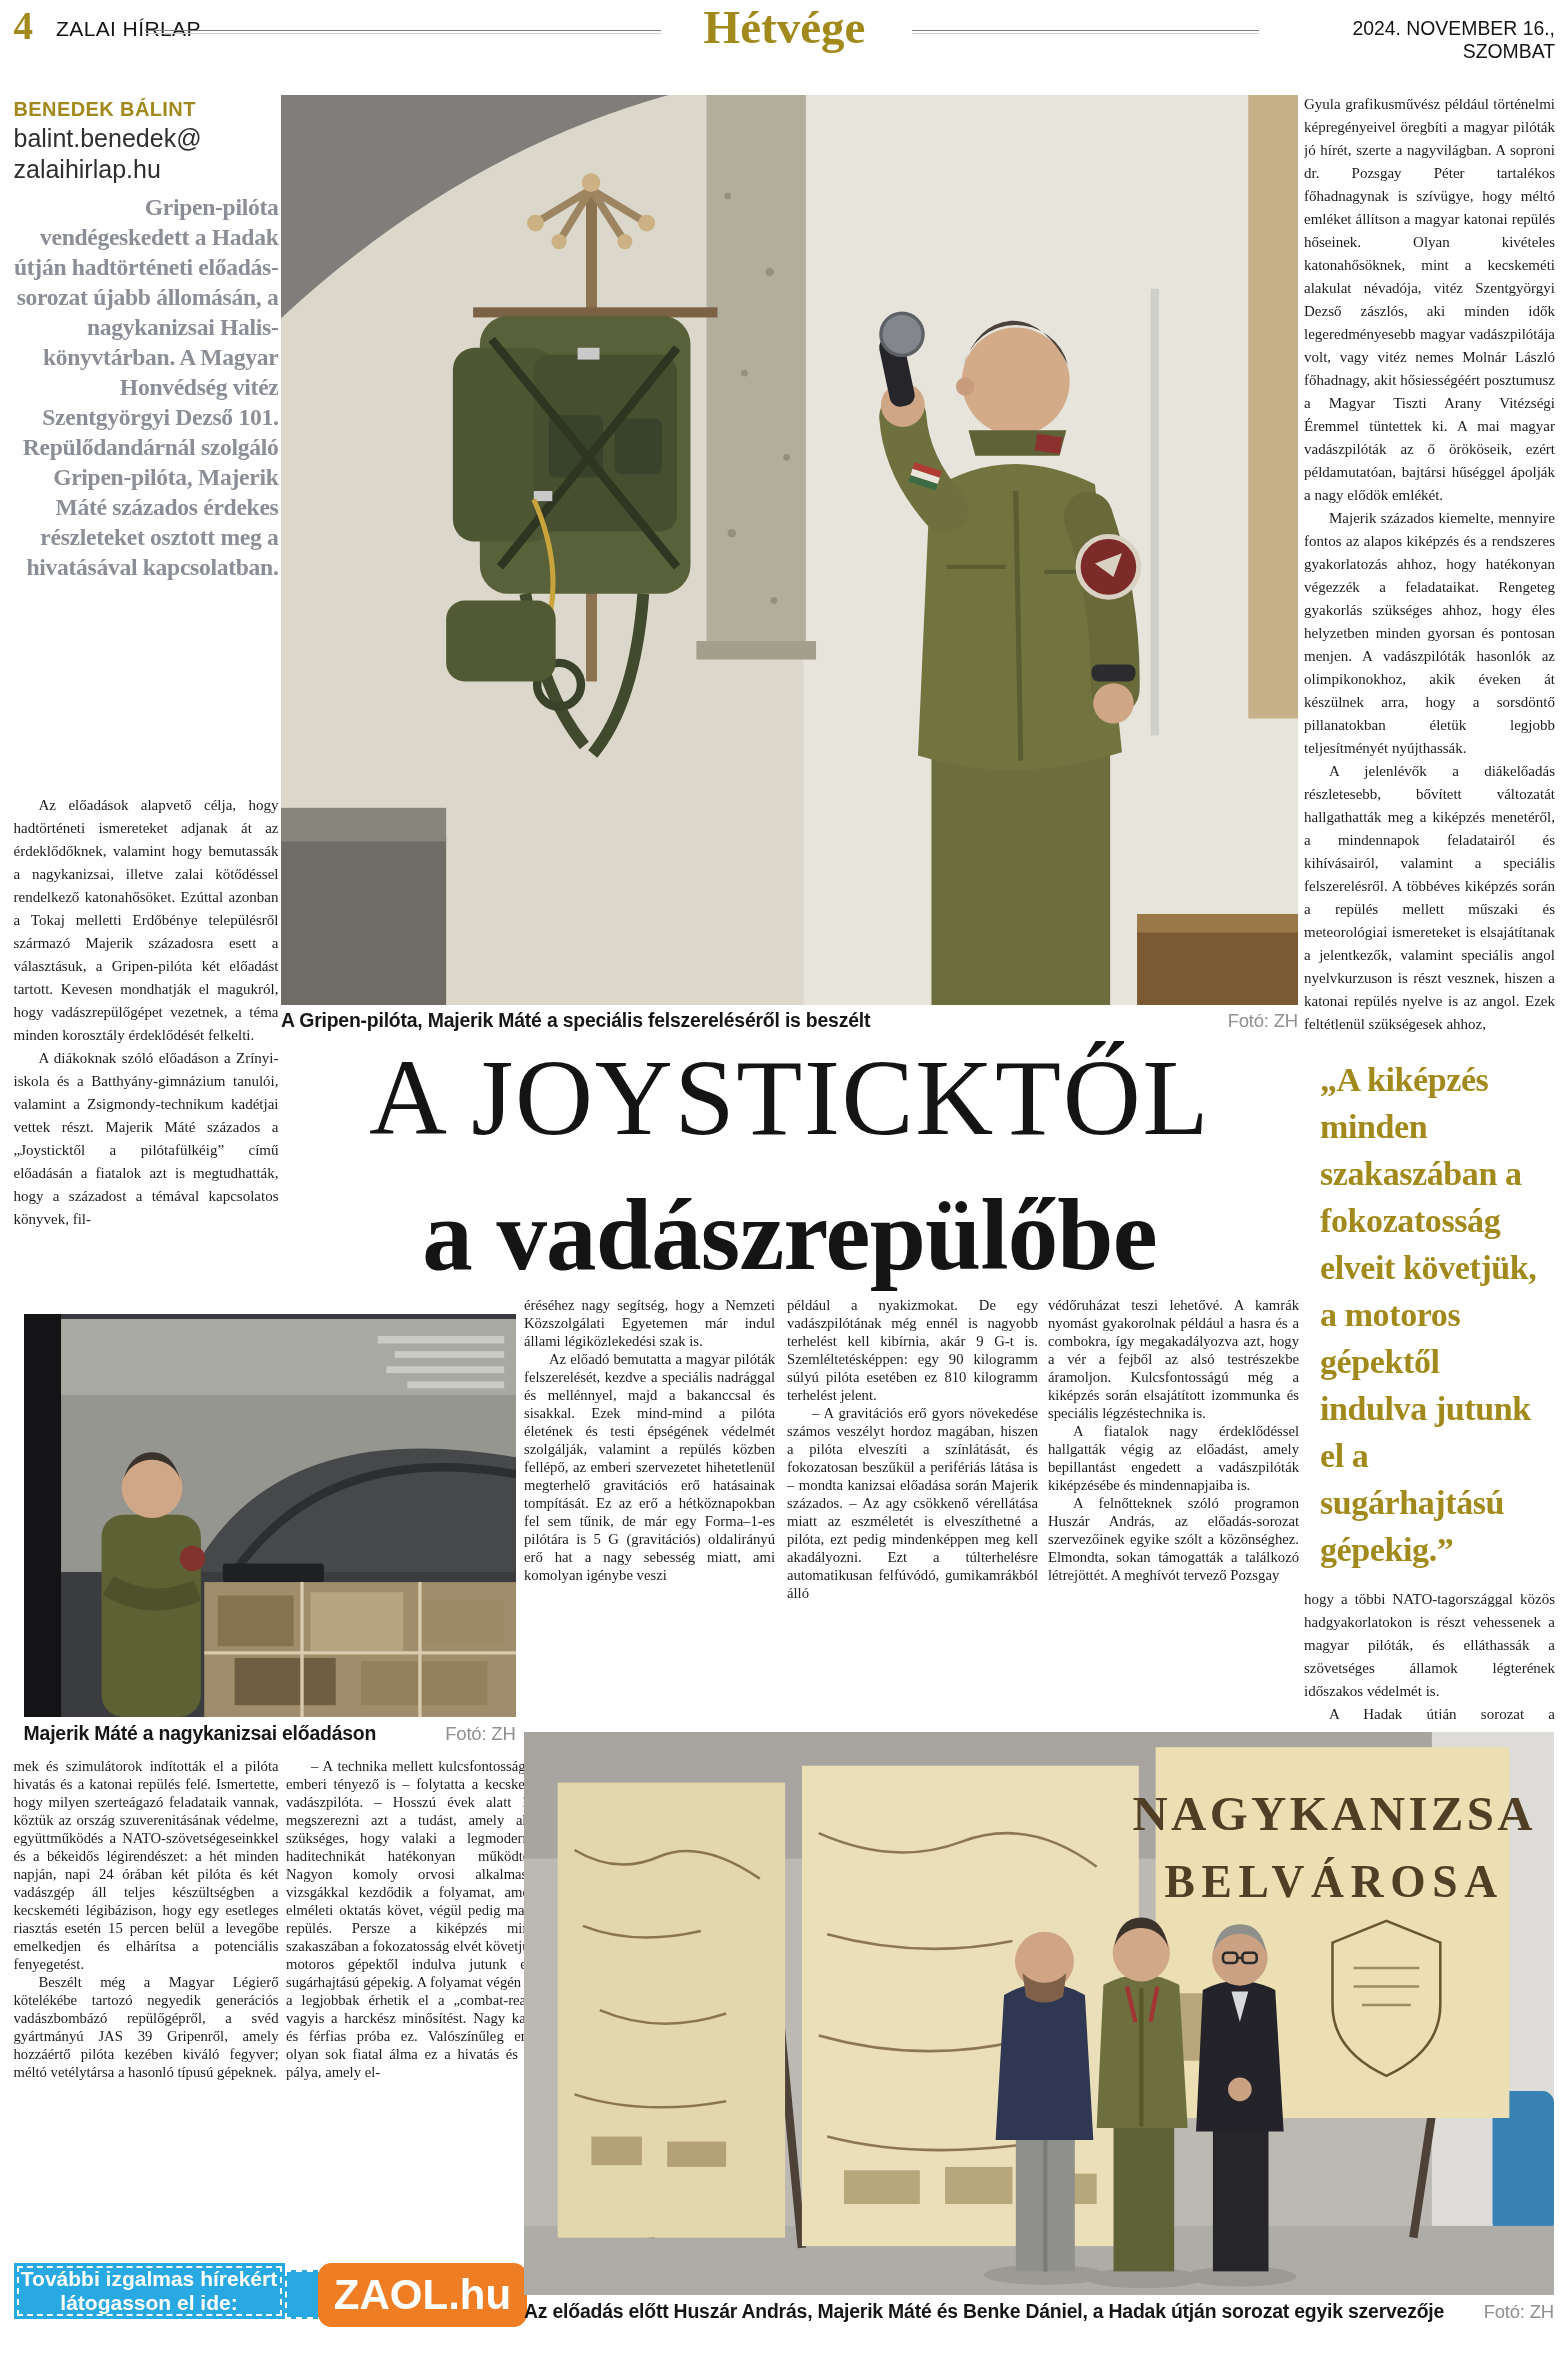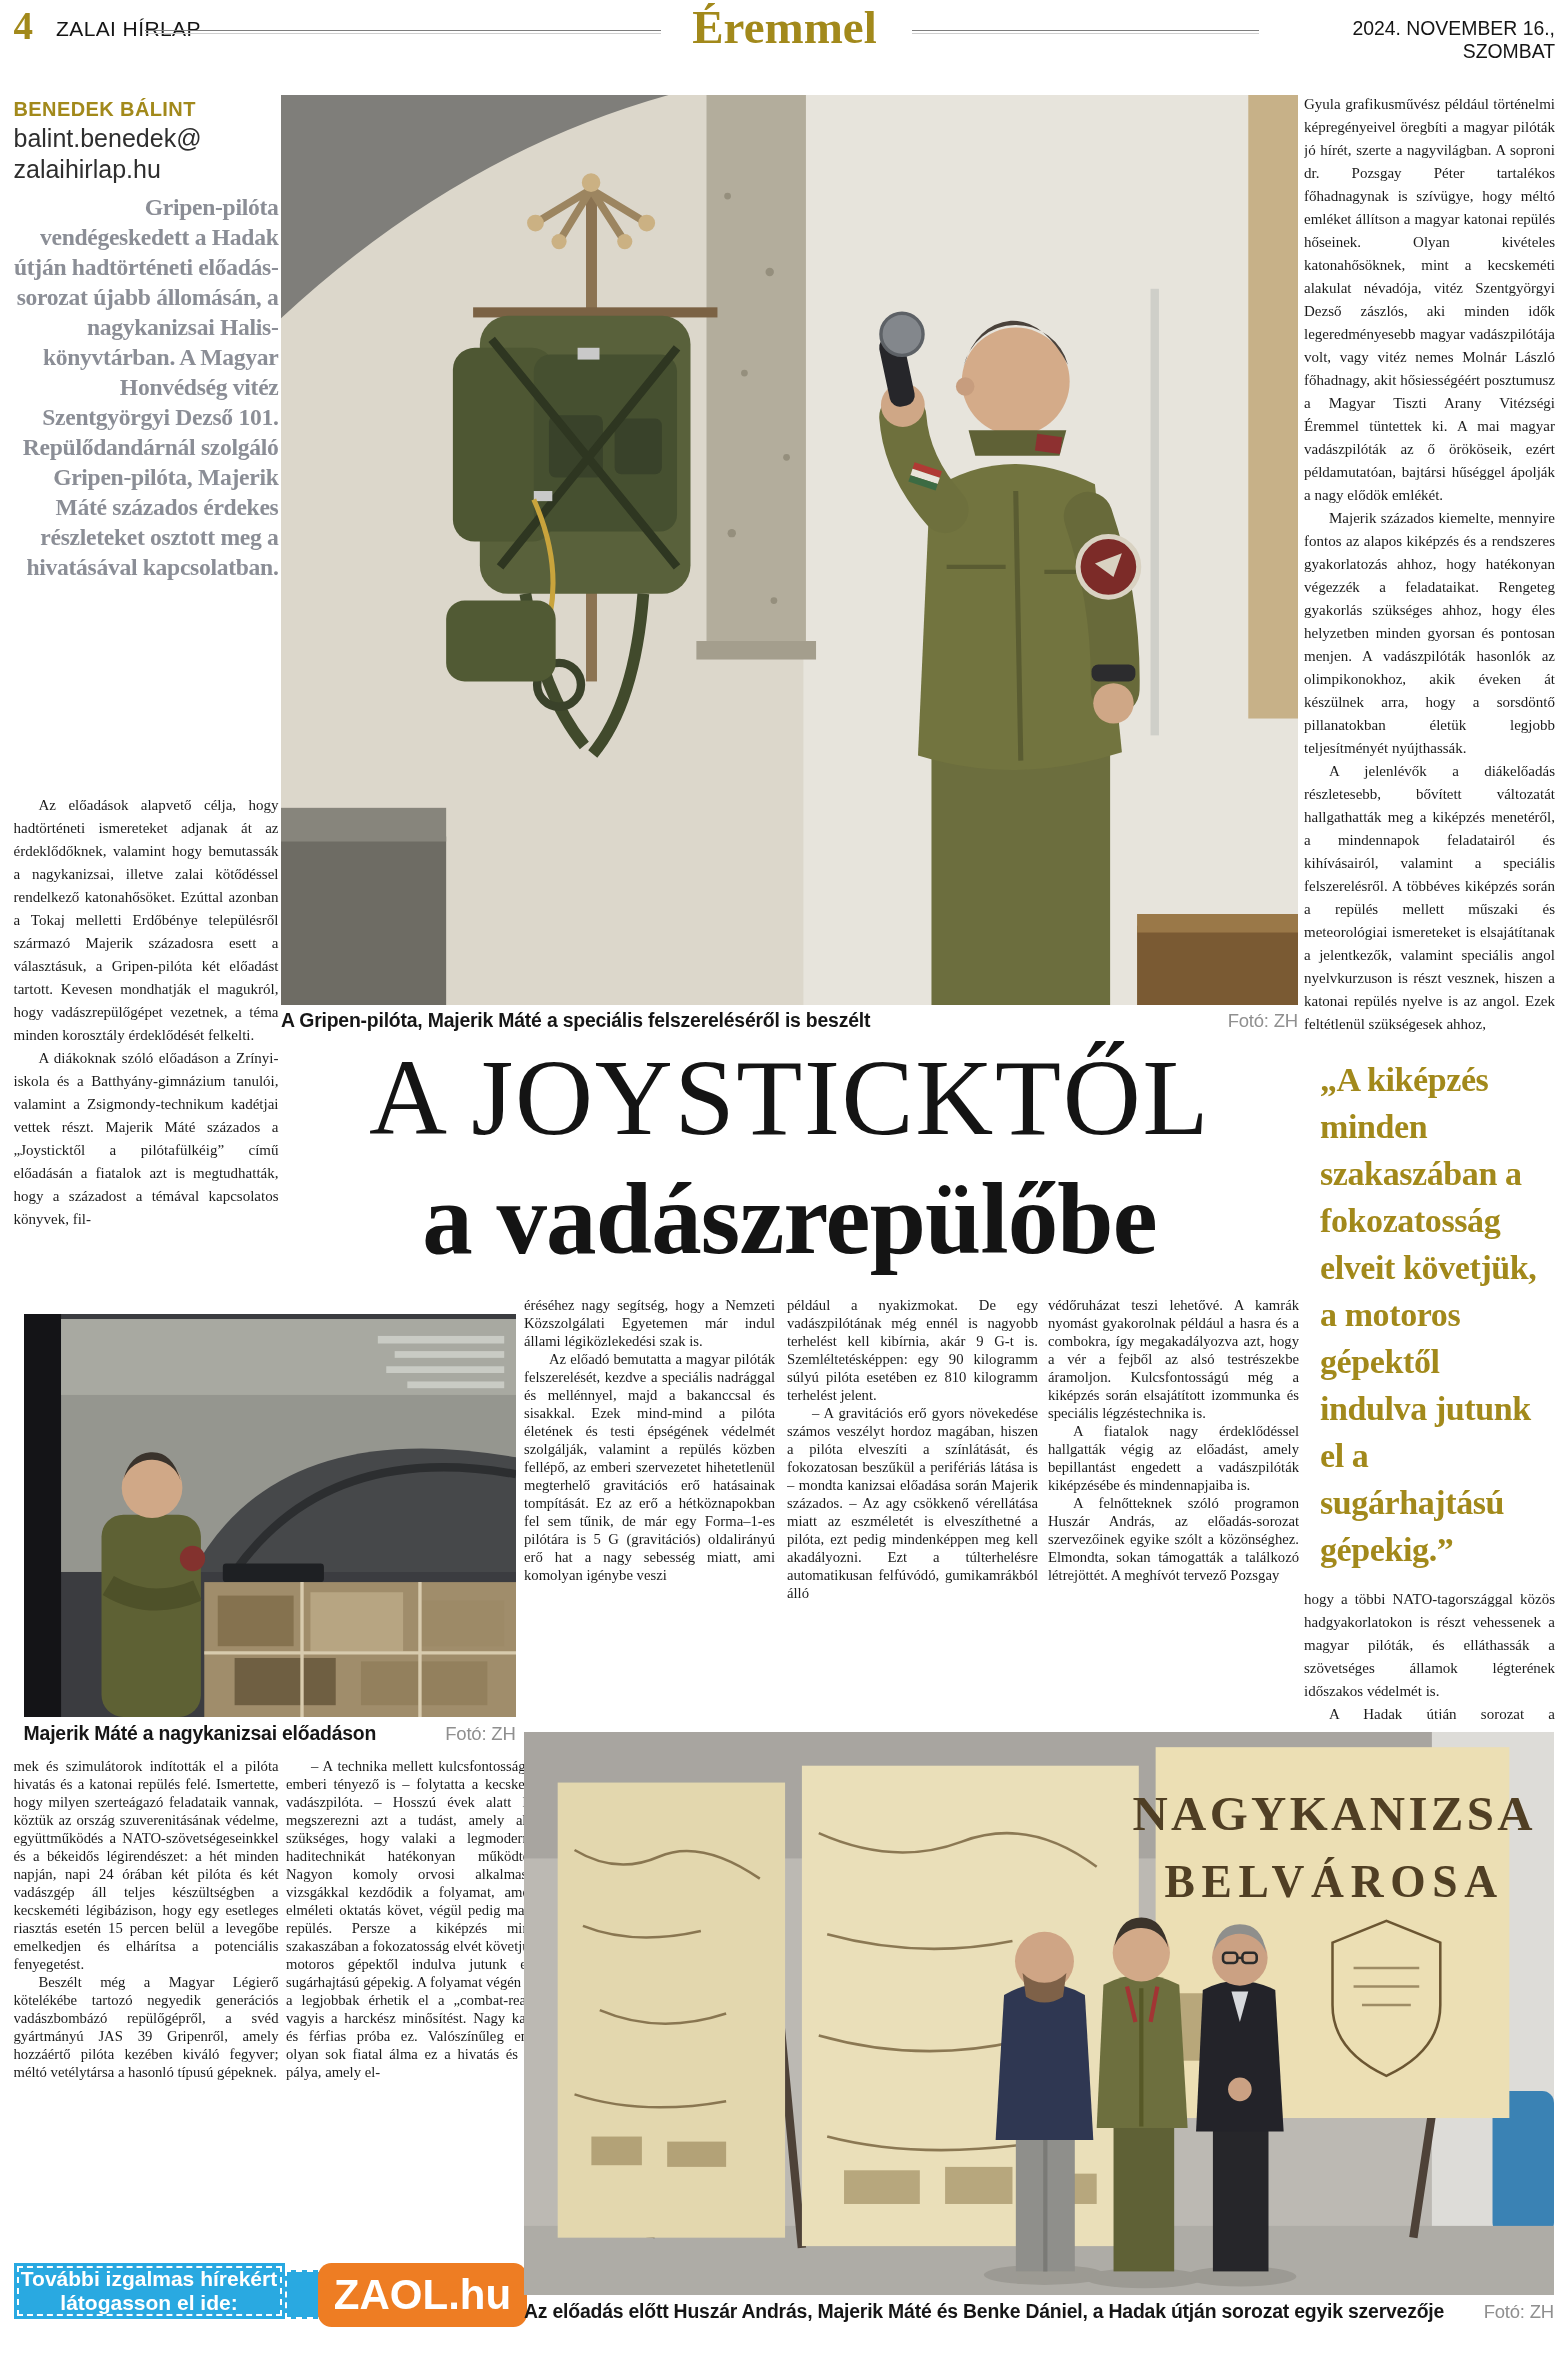--- a/index.html
+++ b/index.html
@@ -48,42 +48,42 @@
   .photo{position:absolute;overflow:hidden;background:#f9a8d4}
   .photo svg{display:block;width:100%;height:100%}
 
   .caption{position:absolute;display:flex;justify-content:space-between;align-items:baseline;
         font:700 19.4px "Liberation Sans",sans-serif;color:#161616;letter-spacing:-0.2px}
   .caption .credit{font:400 18.5px "Liberation Sans",sans-serif;color:var(--credit);white-space:nowrap;margin-left:17px}
 
   
   .headline{left:281px;top:1038px;width:1017px;text-align:center;color:#141414}
   .headline .l1{font:400 108px/120px "Liberation Serif",serif;letter-spacing:1.7px}
-  .headline .l2{font:700 101px/113px "Liberation Serif",serif;margin-top:5px;letter-spacing:-0.8px}
+  .headline .l2{font:700 101px/113px "Liberation Serif",serif;margin-top:21px;letter-spacing:-0.8px}
 
   
   .promo-box{left:13.5px;top:2263px;width:271px;height:56px;background:var(--blue);padding:3px}
   .promo-inner{width:100%;height:100%;border:2.5px dashed #fff;display:flex;flex-direction:column;
         justify-content:center;align-items:center;
         font:700 21px/23.6px "Liberation Sans",sans-serif;color:#fff;text-align:center}
   .promo-tab{left:285px;top:2270px;width:39px;height:49px;background:var(--blue);border:2.5px dashed #fff}
   .zaol{left:318px;top:2263px;width:209px;height:64px;background:var(--orange);border-radius:13.5px;
         display:flex;justify-content:center;align-items:center;color:#fff;
         font:700 42px "Liberation Sans",sans-serif}
   .zaol .hu{font-weight:700}
 </style>
 </head>
 <body>
 
 <div class="page">
 
   <div class="abs pageno">4</div>
   <div class="abs masthead">ZALAI HÍRLAP</div>
   <div class="abs hrule rule-l"></div>
-  <div class="abs section-title">Éremmel</div>
+  <div class="abs section-title">Hétvége</div>
   <div class="abs hrule rule-r"></div>
   <div class="abs issue-date">2024. NOVEMBER 16., SZOMBAT</div>
 
   <div class="abs author">BENEDEK BÁLINT</div>
   <div class="abs email">
     <span>balint.benedek@</span><br>
     <span>zalaihirlap.hu</span>
   </div>
 
   <div class="abs lead">Gripen-pilóta vendégeskedett a Hadak útján hadtörténeti előadás-sorozat újabb állomásán, a nagykanizsai Halis-könyvtárban. A Magyar Honvédség vitéz Szentgyörgyi Dezső 101. Repülődandárnál szolgáló Gripen-pilóta, Majerik Máté százados érdekes részleteket osztott meg a hivatásával kapcsolatban.</div>

